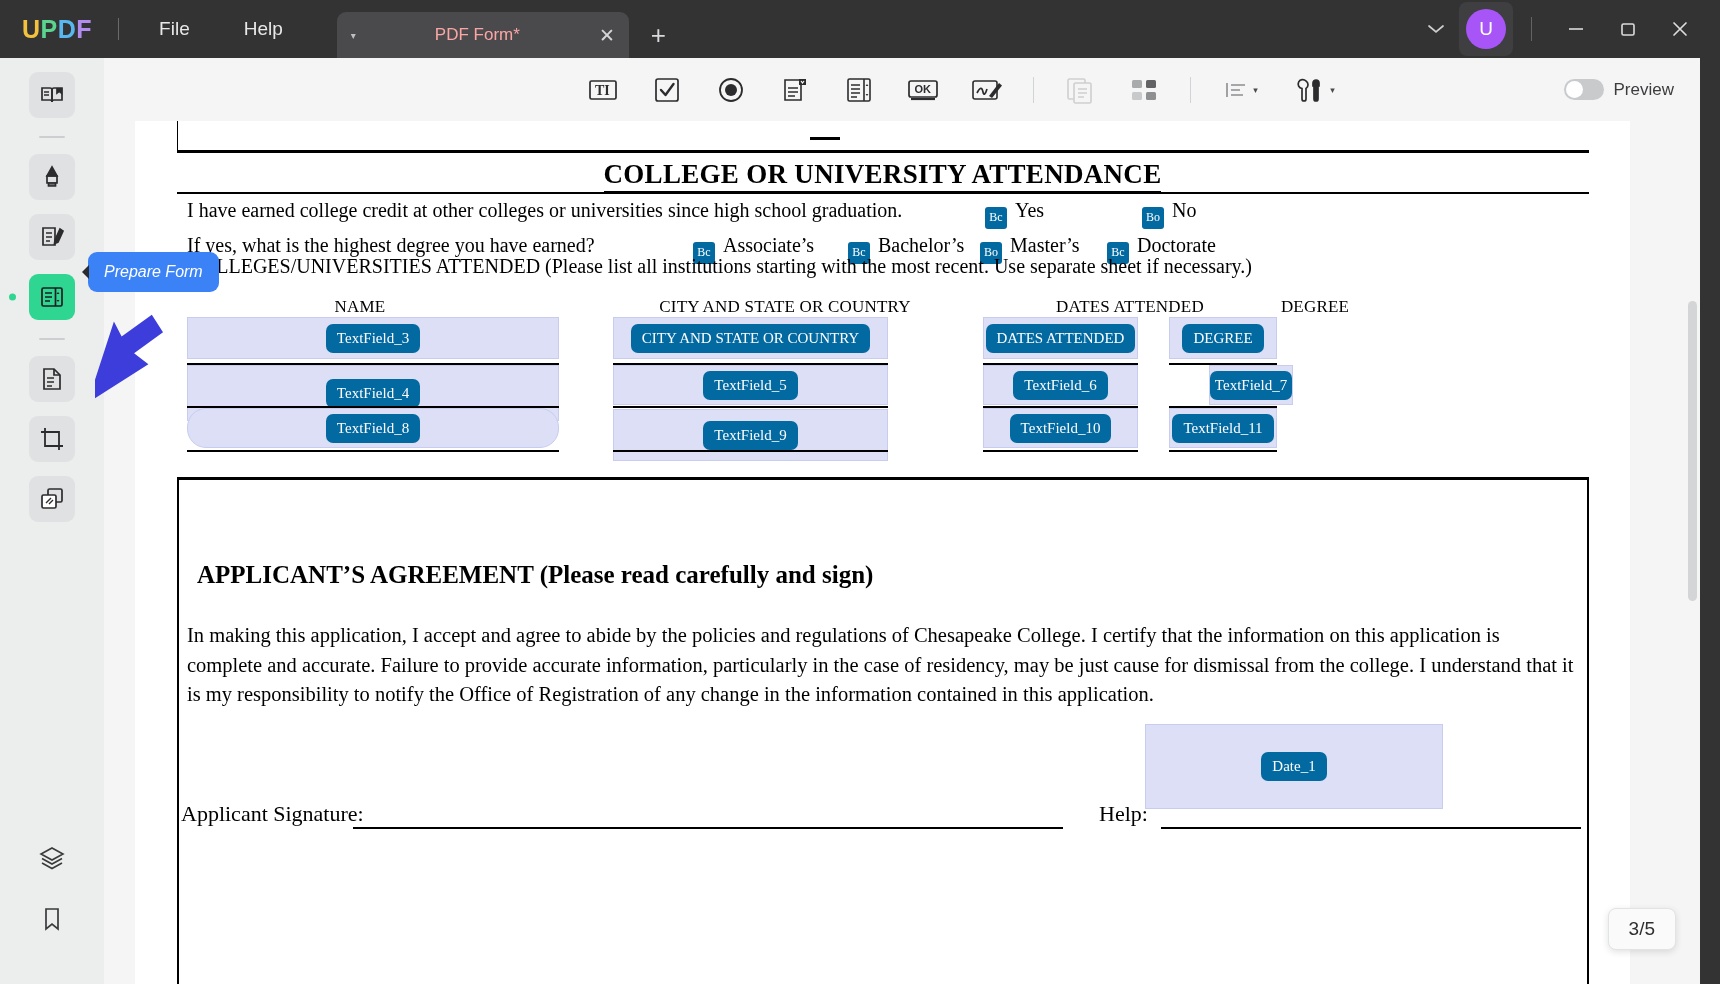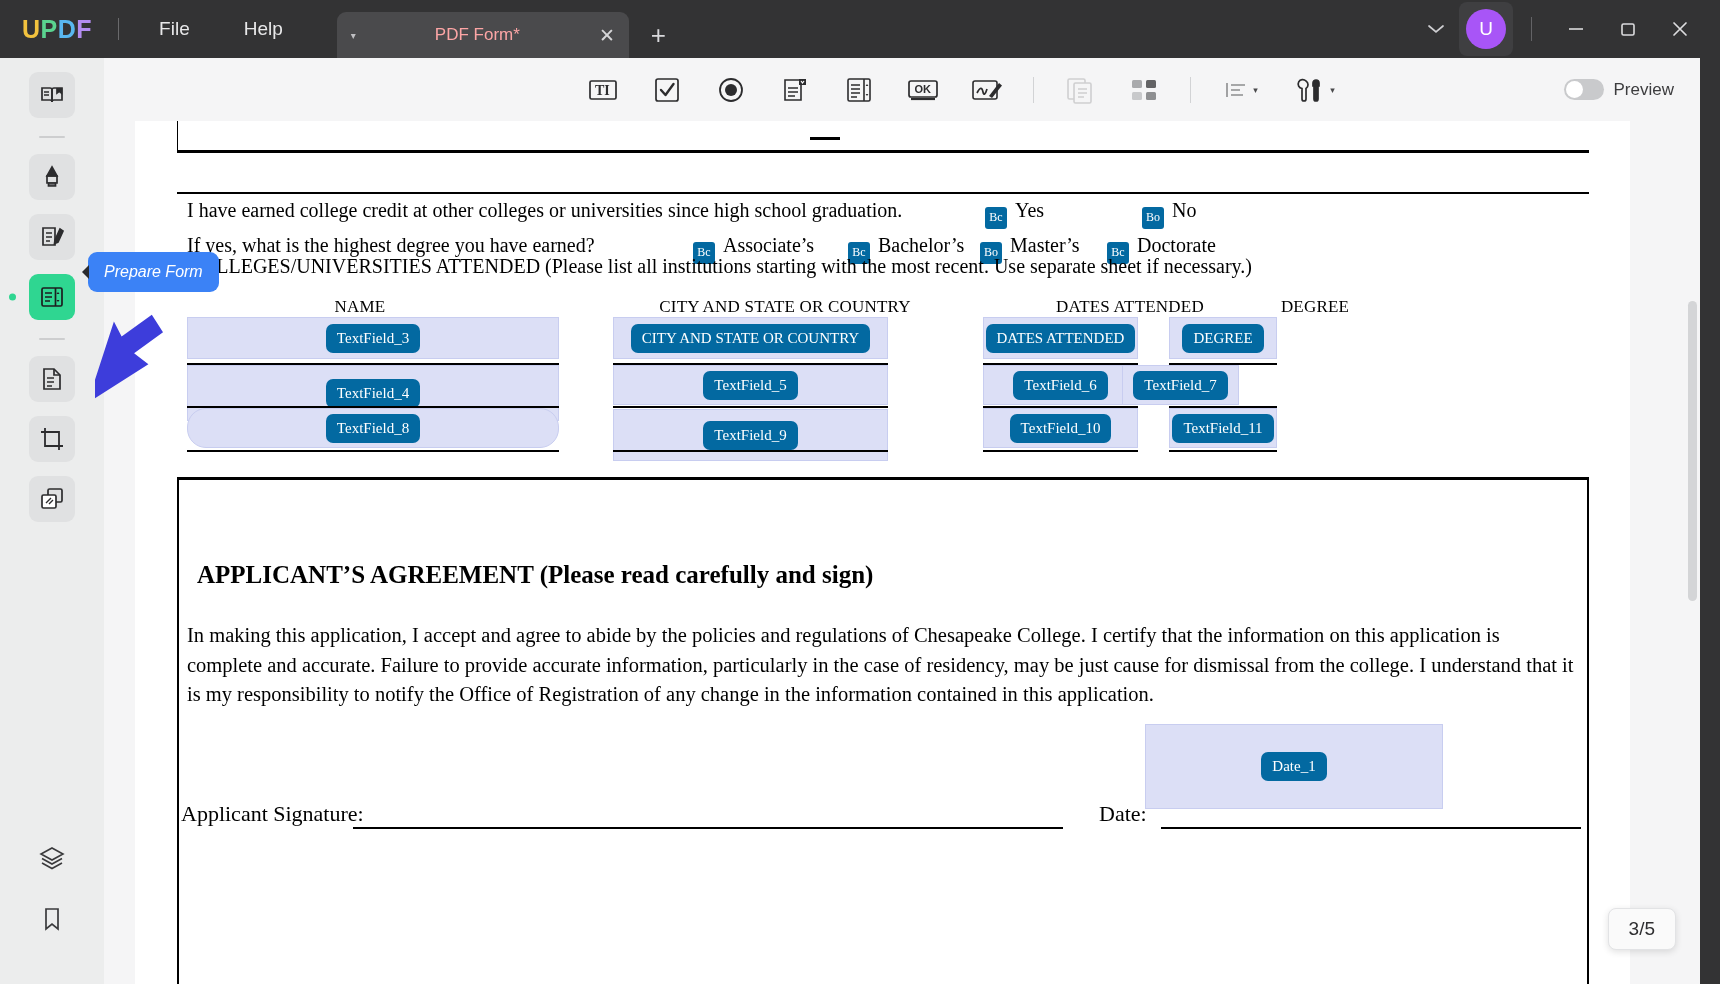--- a/index.html
+++ b/index.html
@@ -414,20 +414,23 @@
     </div>
   </div>
 
   <div id="viewport">
     <div id="page" class="doc">
 
       <div class="hr-thick" style="left:42px; top:0; width:1px; height:30px;"></div>
       <div class="hr-thick" style="left:675px; top:16px; width:30px; height:3px;"></div>
       <div class="hr-thick" style="left:42px; top:29px; width:1412px; height:2.5px;"></div>
 
+      <div id="sec-title">
+        <span>COLLEGE OR UNIVERSITY ATTENDANCE</span>
+      </div>
 
       <div class="hr-thick" style="left:42px; top:71px; width:1412px; height:2px;"></div>
 
       <div class="q-row" style="left:52px; top:78px;">
         <span>I have earned college credit at other colleges or universities since high school graduation.</span>
       </div>
       <div class="q-row" style="left:850px; top:78px;">
         <span class="badge rb-badge">Bc</span><span>Yes</span>
       </div>
       <div class="q-row" style="left:1007px; top:78px;">
@@ -479,21 +482,21 @@
 
         <div class="field" style="left:52px; top:68px; width:372px; height:56px;">
           <span class="badge">TextField_4</span>
         </div>
         <div class="field" style="left:478px; top:68px; width:275px; height:40px;">
           <span class="badge">TextField_5</span>
         </div>
         <div class="field" style="left:848px; top:68px; width:155px; height:40px;">
           <span class="badge">TextField_6</span>
         </div>
-        <div class="field" style="left:987px; top:68px; width:117px; height:40px;">
+        <div class="field" style="left:1074px; top:68px; width:84px; height:40px;">
           <span class="badge">TextField_7</span>
         </div>
 
         <div class="rule" style="left:52px; top:109px; width:372px;"></div>
         <div class="rule" style="left:478px; top:109px; width:275px;"></div>
         <div class="rule" style="left:848px; top:109px; width:155px;"></div>
         <div class="rule" style="left:1034px; top:109px; width:108px;"></div>
 
         <div class="field" style="left:52px; top:111px; width:372px; height:40px;border-radius:19px;">
           <span class="badge">TextField_8</span>
@@ -521,21 +524,21 @@
       <div id="agree-title">APPLICANT’S AGREEMENT (Please read carefully and sign)</div>
       <div id="agree-body">In making this application, I accept and agree to abide by the policies and regulations of Chesapeake College.  I certify that the information on this application is complete and accurate. Failure to provide accurate information, particularly in the case of residency, may be just cause for dismissal from the college. I understand that it is my responsibility to notify the Office of Registration of any change in the information contained in this application.</div>
 
       <div id="date-field" class="field">
         <span class="badge">Date_1</span>
       </div>
 
       <div id="sig-row">
         <span class="sig-label" style="left:0; top:0;">Applicant Signature:</span>
         <span class="sig-line" style="left:172px; top:26px; width:710px;"></span>
-        <span class="sig-label" style="left:918px; top:0;">Date:</span>
+        <span class="sig-label" style="left:918px; top:0;">Help:</span>
         <span class="sig-line" style="left:980px; top:26px; width:420px;"></span>
       </div>
     </div>
 
     <div id="scrollthumb"></div>
     <div id="pagechip">3/5</div>
   </div>
 
   <div class="dark-edge"></div>
 

